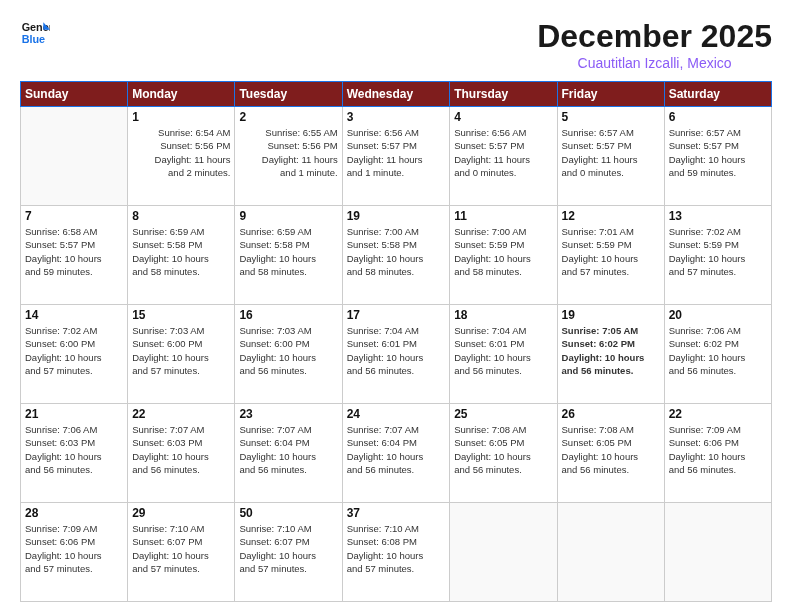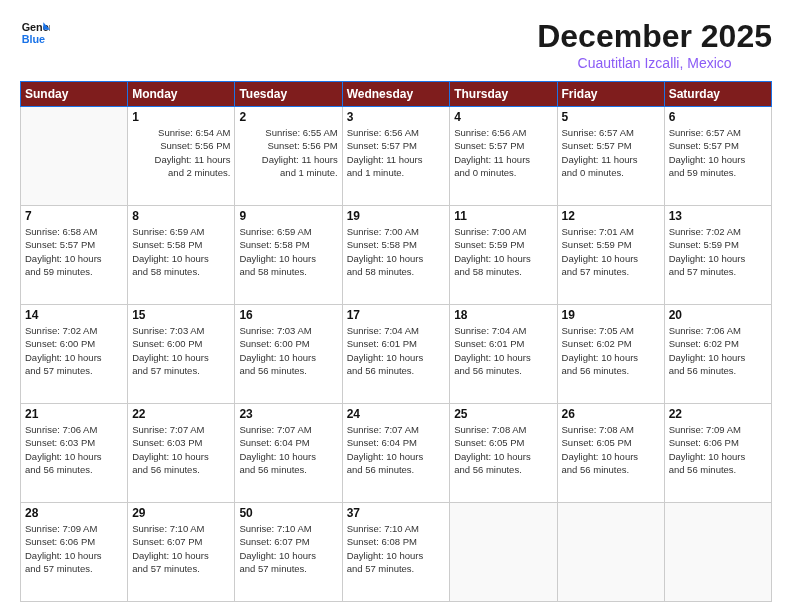--- a/index.html
+++ b/index.html
@@ -240,21 +240,21 @@
           </td>
           <td>
             <div class="day-number">18</div>
             <div class="day-info" style="white-space: pre-line;">Sunrise: 7:04 AM
 Sunset: 6:01 PM
 Daylight: 10 hours
 and 56 minutes.</div>
           </td>
           <td>
             <div class="day-number">19</div>
-            <div class="day-info" style="white-space: pre-line;">Sunrise: 7:05 AM
+            <div class="day-info" style="white-space: pre-line; font-weight: bold;">Sunrise: 7:05 AM
 Sunset: 6:02 PM
 Daylight: 10 hours
 and 56 minutes.</div>
           </td>
           <td>
             <div class="day-number">20</div>
             <div class="day-info" style="white-space: pre-line;">Sunrise: 7:06 AM
 Sunset: 6:02 PM
 Daylight: 10 hours
 and 56 minutes.</div>

